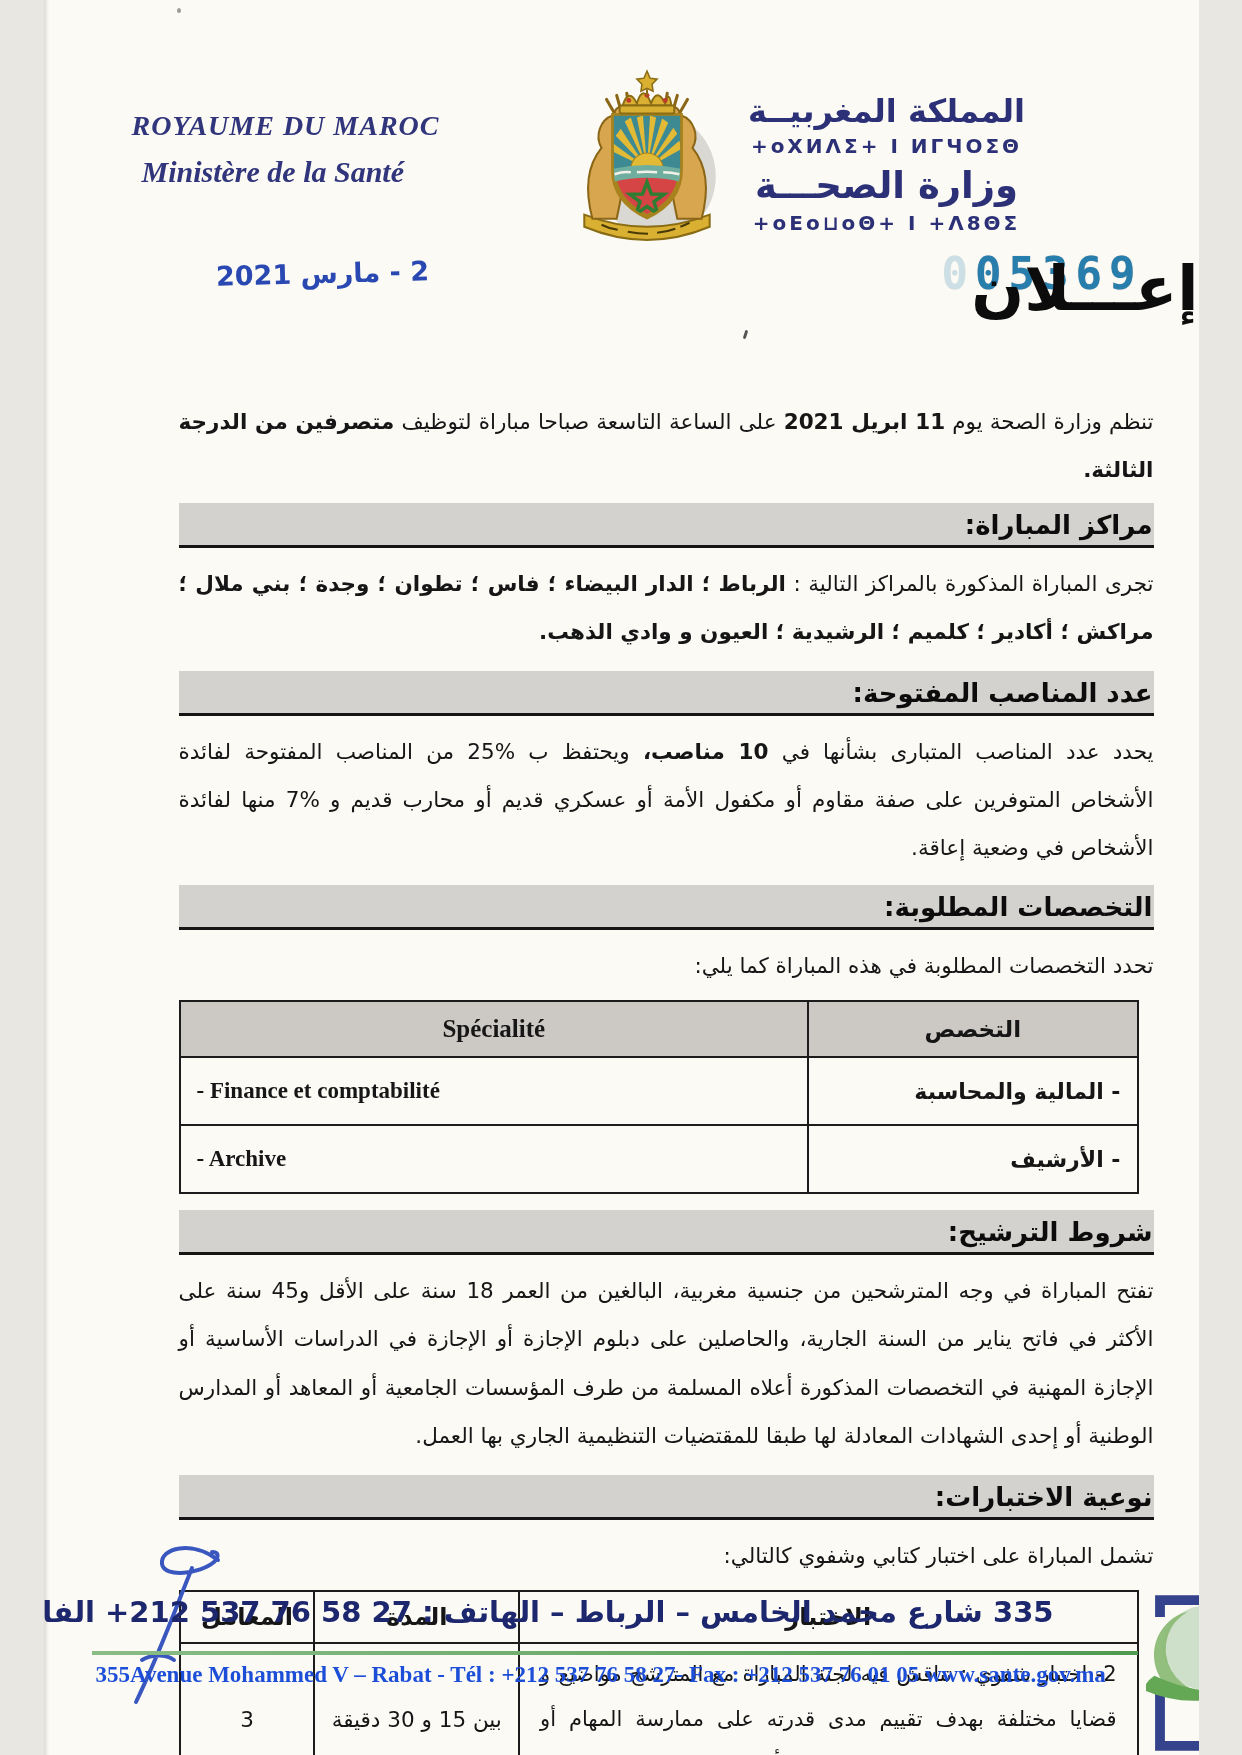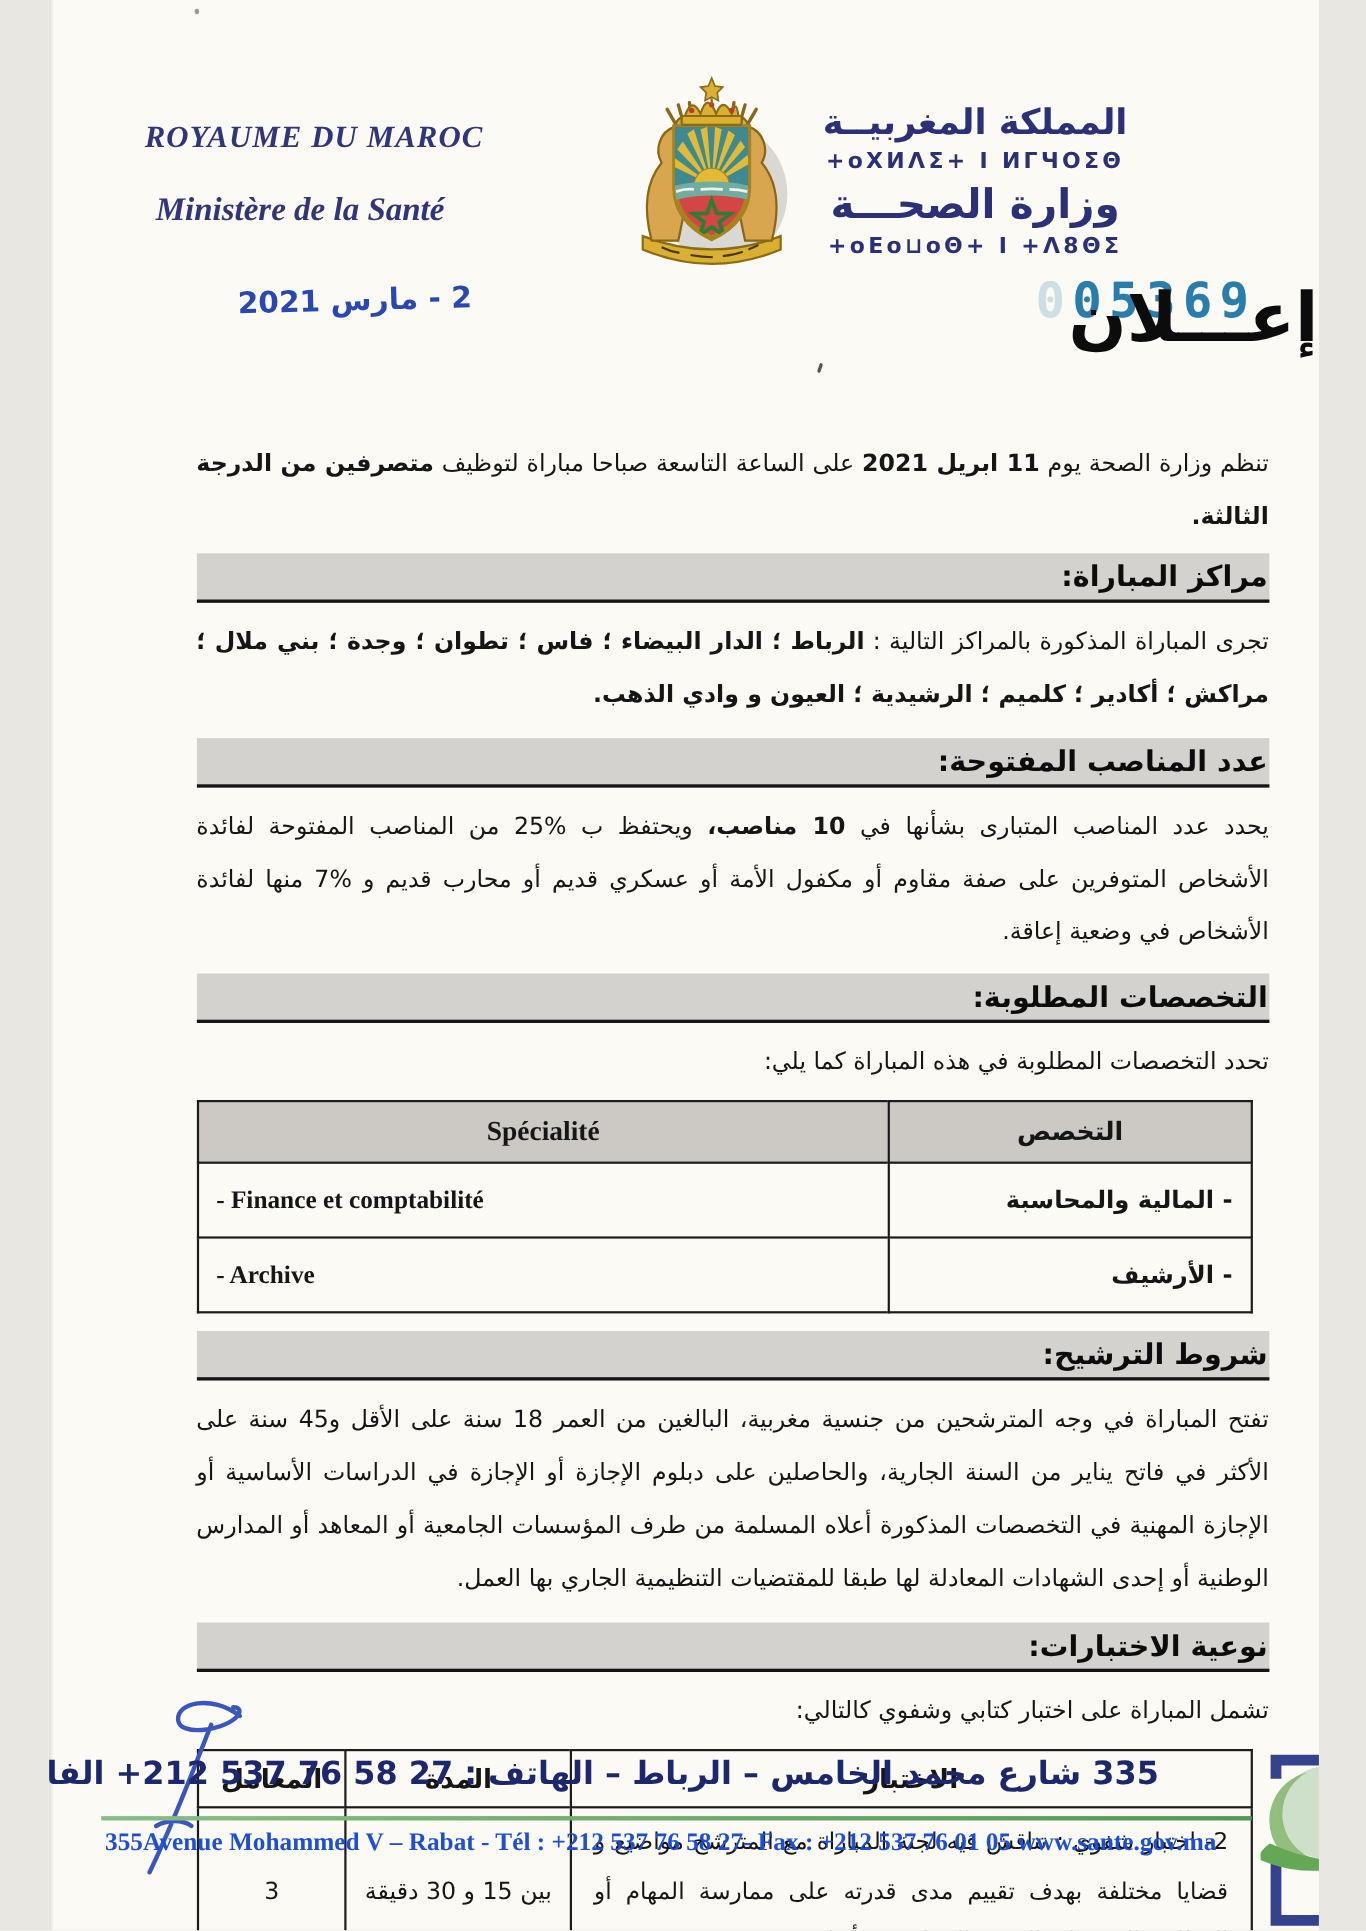--- a/index.html
+++ b/index.html
@@ -5,21 +5,21 @@
   html,body{margin:0;padding:0;background:#e9e7e2;}
   .page{position:relative;width:1155px;height:1755px;margin:0 auto;background:#fbfaf5;overflow:hidden;
         font-family:"DejaVu Sans","Liberation Sans",sans-serif;color:#161616;}
   .page-edge{position:absolute;left:0;top:0;width:5px;height:100%;background:linear-gradient(90deg,#dedbd4,#fbfaf5);}
   .speck{position:absolute;background:#9a9a9a;border-radius:50%;}
 
   
   .hdr-left{position:absolute;left:88px;top:110px;color:#31357b;
             font-family:"Liberation Serif",serif;font-style:italic;font-weight:bold;}
   .hdr-left .l1{font-size:28px;letter-spacing:1px;}
-  .hdr-left .l2{font-size:30px;margin-top:32px;margin-left:10px;}
+  .hdr-left .l2{font-size:30px;margin-top:13px;margin-left:10px;}
   .hdr-right{position:absolute;right:112px;top:92px;width:400px;text-align:center;color:#2c3177;}
   .hdr-right .ar1{font-size:32px;font-weight:bold;}
   .hdr-right .tif{font-size:20px;font-weight:bold;letter-spacing:3px;margin-top:4px;direction:ltr;}
   .hdr-right .ar2{font-size:37px;font-weight:bold;margin-top:6px;}
   .emblem{position:absolute;left:512px;top:64px;}
   .date-stamp{position:absolute;left:172px;top:258px;direction:rtl;color:#2948b1;
               font-size:27px;font-weight:bold;letter-spacing:1px;transform:rotate(-1.5deg);}
   .ref-stamp{position:absolute;left:898px;top:248px;font-family:"DejaVu Sans Mono",monospace;
              font-size:44px;font-weight:bold;color:#0369a1;letter-spacing:7px;opacity:.85;
              text-shadow:0 0 1px #9a9a9a;}

